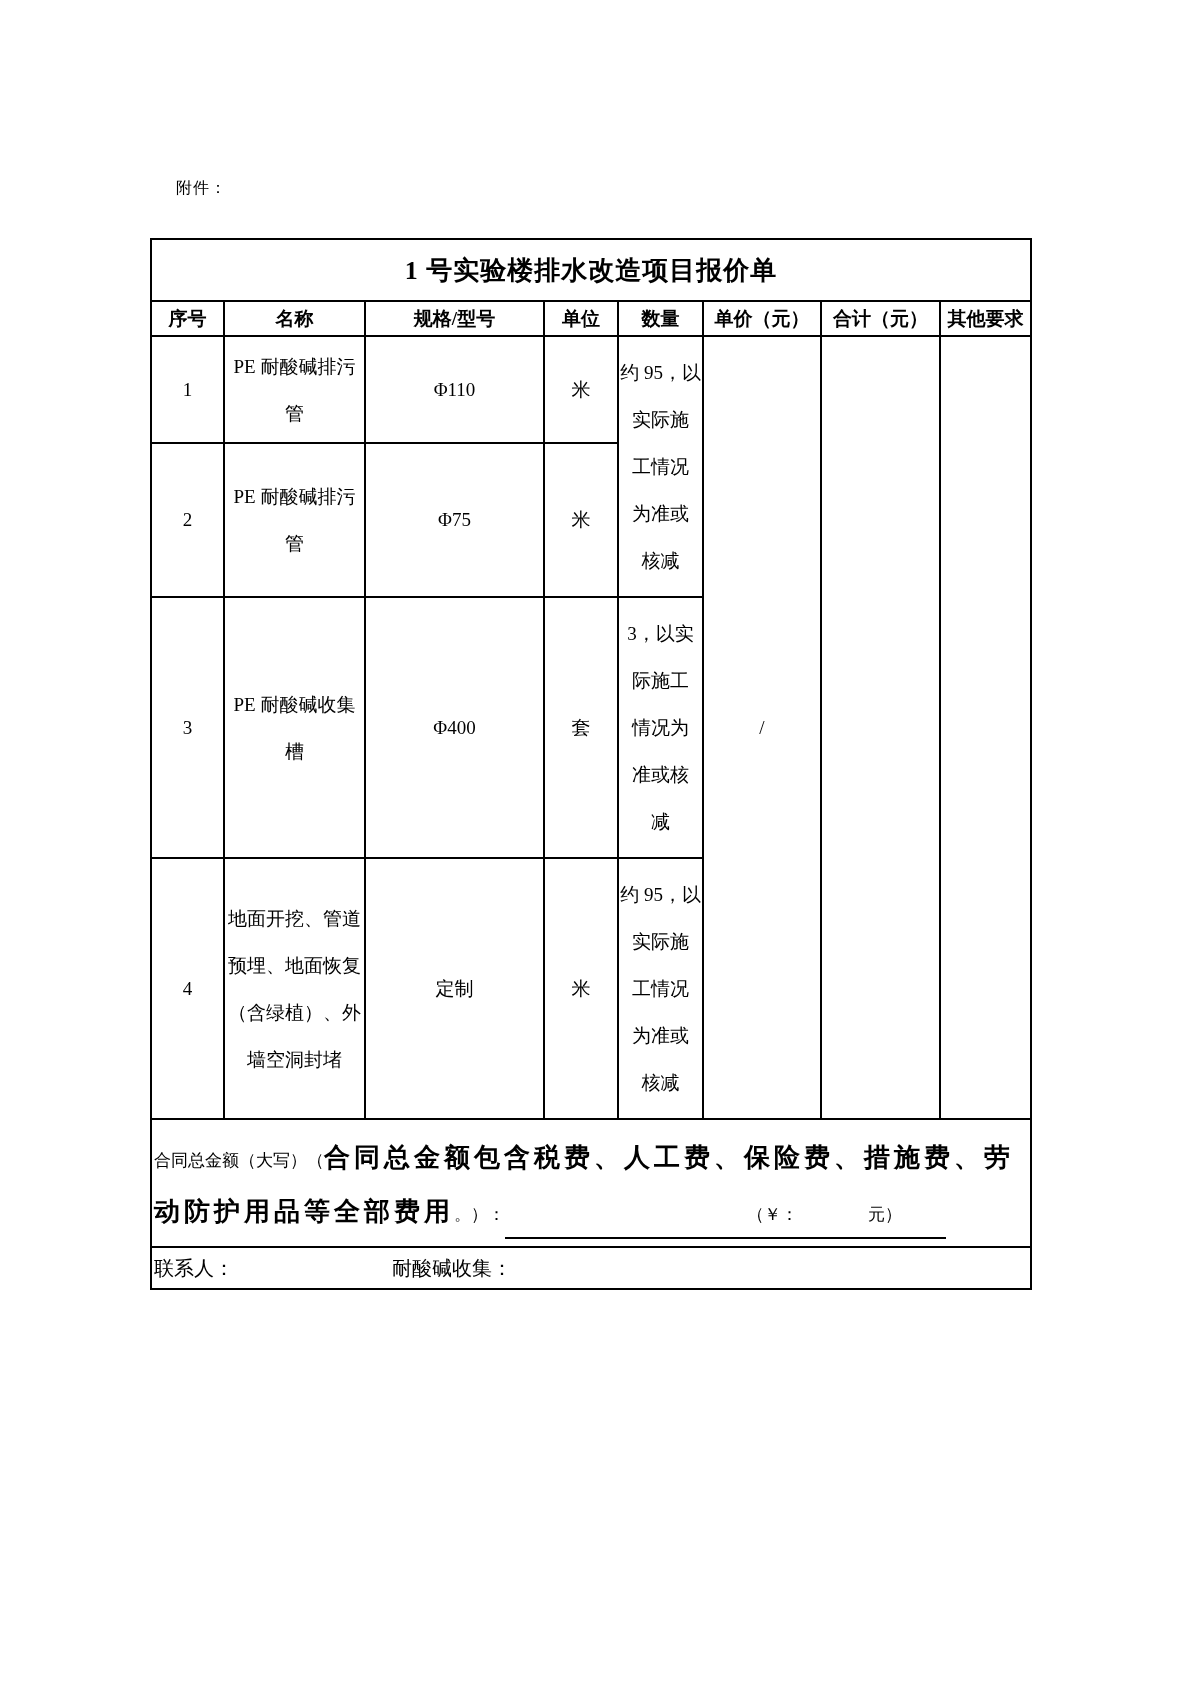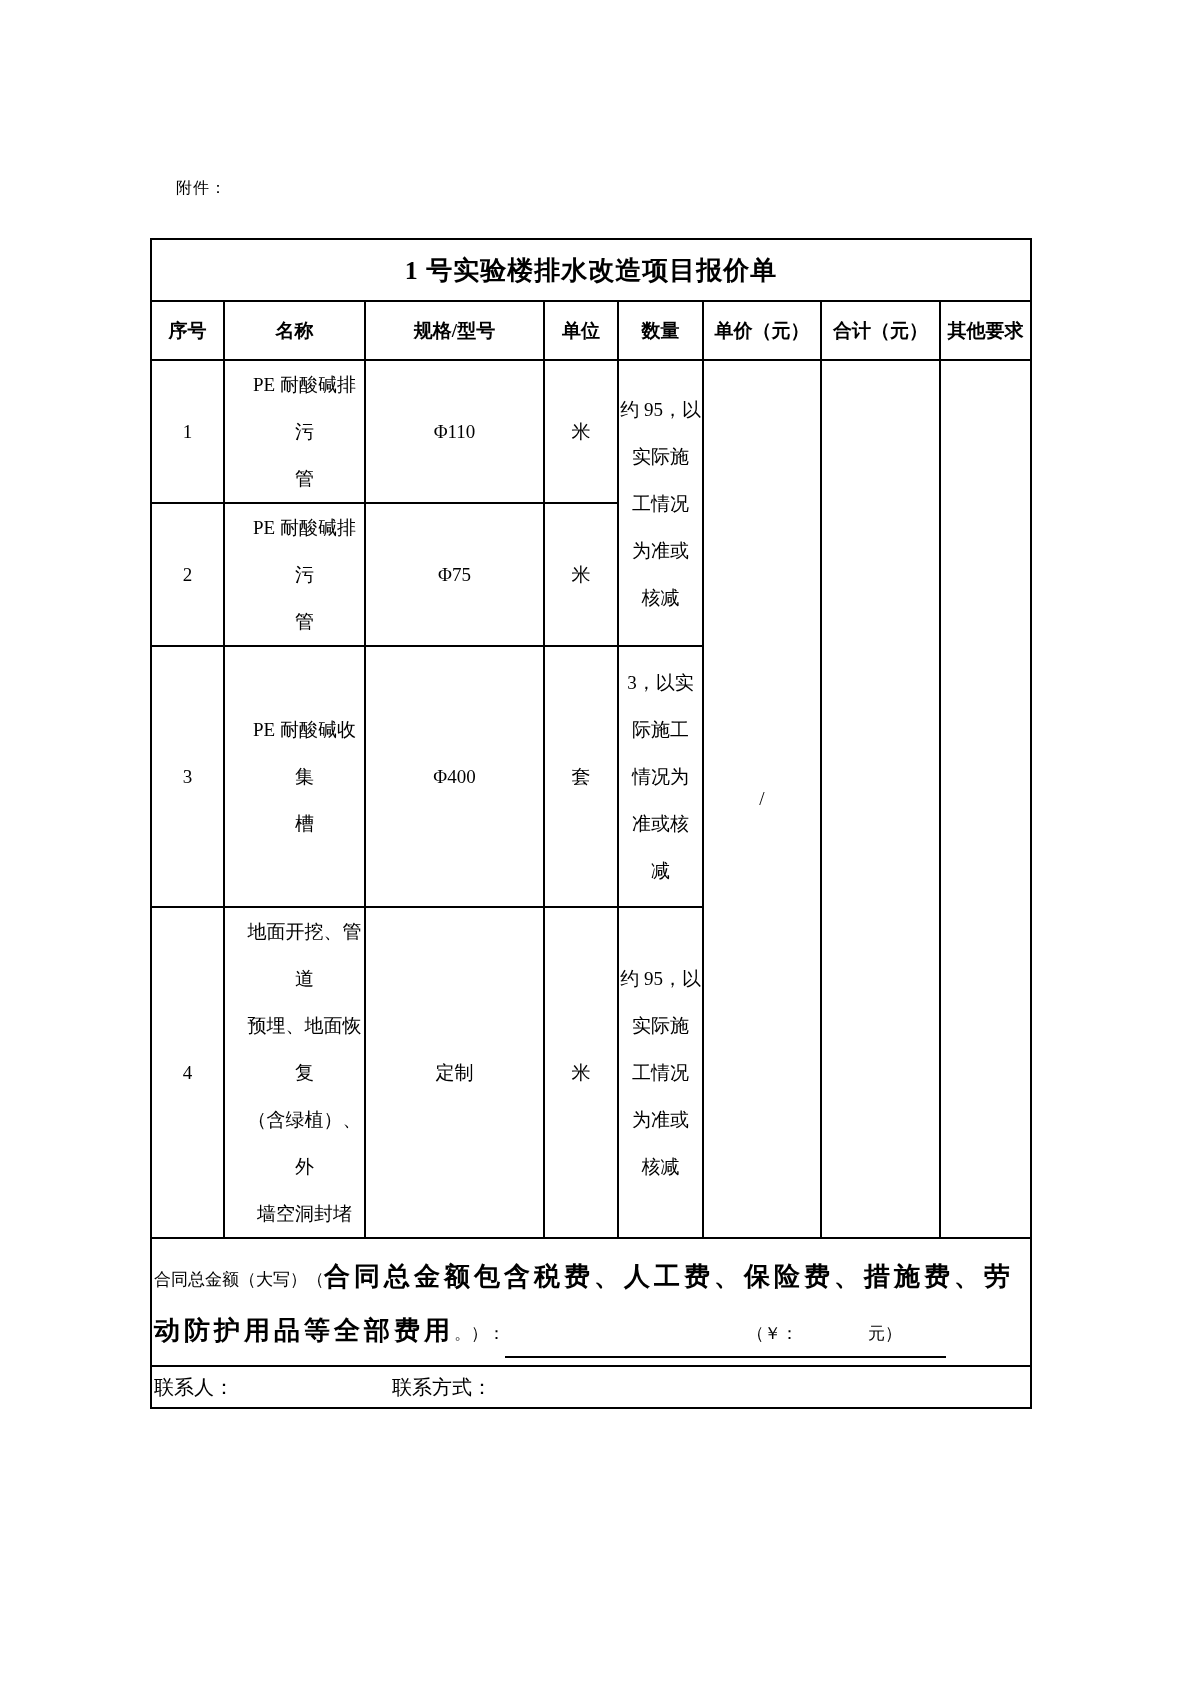--- a/index.html
+++ b/index.html
@@ -31,33 +31,32 @@
     vertical-align: middle;
     font-size: 19px;
     overflow: hidden;
   }
   tr.title-row { height: 62px; }
   tr.title-row td {
     font-weight: bold;
     font-size: 26px;
     letter-spacing: 1px;
   }
-  tr.header-row { height: 59px; }
+  tr.header-row { height: 35px; }
   tr.header-row td {
     font-weight: bold;
     font-size: 19px;
   }
   tr.item-row-1 { height: 97px; }
   tr.item-row-2 { height: 139px; }
   tr.item-row-3 { height: 235px; }
   tr.item-row-4 { height: 234px; }
   td.multiline {
     white-space: pre-line;
     line-height: 47px;
-    padding-left: 20px;
   }
   td.qty-cell {
     white-space: pre-line;
     line-height: 47px;
     padding: 12px 1px;
   }
   tr.amount-row { height: 128px; }
   tr.amount-row td {
     text-align: left;
     vertical-align: top;
@@ -181,17 +180,17 @@
           <span class="amt-small">合同总金额（大写）（</span><span class="amt-bold">合同总金额包含税费、人工费、保险费、措施费、劳</span>
         </div>
         <div class="amount-line">
           <span class="amt-bold">动防护用品等全部费用</span><span class="amt-small">。）：</span><span class="blank-field"><span class="amt-small">（￥：</span><span class="gap gap-mid"></span><span class="amt-small">元）</span><span class="gap gap-end"></span></span>
         </div>
       </td>
     </tr>
     <tr class="contact-row">
       <td colspan="8">
         <span class="contact-person">联系人：</span>
-        <span class="contact-method">联系方式：</span>
+        <span class="contact-method">耐酸碱收集：</span>
       </td>
     </tr>
   </tbody>
 </table>
 
 </body></html>

